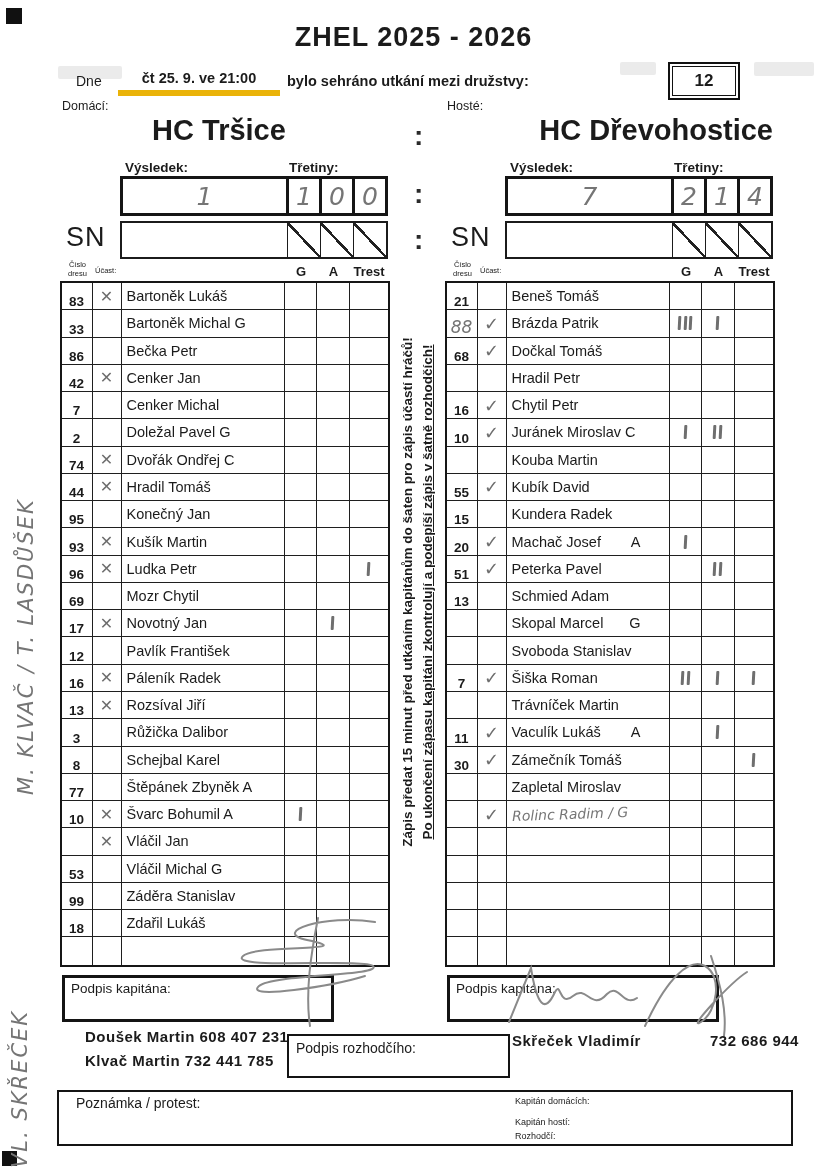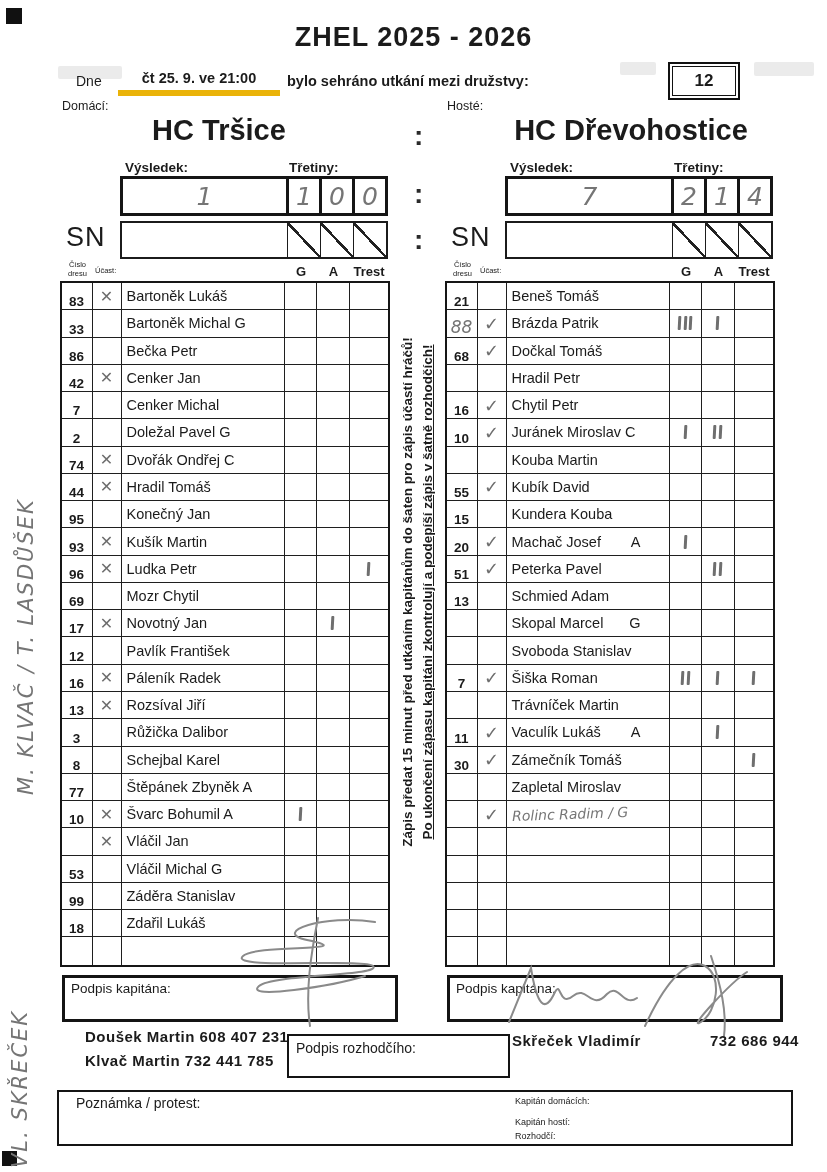--- a/index.html
+++ b/index.html
@@ -18,21 +18,21 @@
 
   .hdr-lbl { font-size:14px; font-weight:400; }
   .date-val { left:118px; top:70px; width:162px; text-align:center; font-size:14.5px; font-weight:700;
               border-bottom:6px solid #eab308; padding-bottom:4px; }
   .played { left:287px; top:73px; font-size:14.5px; font-weight:700; }
   .matchno-outer { left:668px; top:62px; width:72px; height:38px; border:2.5px solid #111; padding:2px; }
   .matchno-inner { width:100%; height:100%; border:1.2px solid #111; display:flex; align-items:center; justify-content:center;
                    font-size:17px; font-weight:700; }
 
   .team-name { top:114px; width:326px; text-align:center; font-size:29px; font-weight:700; }
-  .team-name.home { left:56px; } .team-name.away { left:468px; }
+  .team-name.home { left:56px; } .team-name.away { left:447px;text-align:right; }
 
   .sec-lbl { top:160px; font-size:13.5px; font-weight:700; }
 
   .score-box { top:176px; width:268px; height:40px; border:3.5px solid #151515; display:flex; background:#fff; }
   .score-box .main { flex:1; display:flex; align-items:center; justify-content:center; }
   .score-box .third { width:33px; border-left:3px solid #151515; display:flex; align-items:center; justify-content:center; }
   .score-digit { font-size:25px; font-weight:400; }
 
   .sn-lbl { top:222px; font-size:27px; font-weight:400; letter-spacing:1px; }
   .sn-box { top:221px; width:268px; height:38px; border:2px solid #1b1b1b; display:flex; background:#fff; }
@@ -67,21 +67,21 @@
 
   .vmid { left:398px; top:903px; width:622px; height:44px; transform:rotate(-90deg); transform-origin:top left;
           font-size:13.5px; font-weight:700; text-align:center; line-height:20px; }
   .vmid .u { text-decoration:underline; }
 
   .vmargin1 { left:14px; top:795px; width:360px; transform:rotate(-90deg); transform-origin:top left;
               font-size:21px; letter-spacing:2px; white-space:nowrap; }
   .vmargin2 { left:8px; top:1168px; width:220px; transform:rotate(-90deg); transform-origin:top left;
               font-size:21px; letter-spacing:2px; white-space:nowrap; }
 
-  .cap-box { top:975px; width:336px; height:47px; border:3px solid #141414; font-size:13.5px; padding:3px 6px; background:transparent; }
+  .cap-box { top:975px; width:272px; height:47px; border:3px solid #141414; font-size:13.5px; padding:3px 6px; background:transparent; }
   .ref-box { left:287px; top:1034px; width:223px; height:44px; border:2px solid #141414; font-size:14px; padding:4px 7px; }
   .contact { font-size:15px; font-weight:700; letter-spacing:.5px; }
   .note-box { left:57px; top:1090px; width:736px; height:56px; border:2px solid #141414; font-size:14px; padding:3px 17px; }
   .mini-lbl { font-size:9px; font-weight:400; }
   svg.sig { position:absolute; pointer-events:none; }
 </style>
 </head>
 <body>
 
 <div class="page">
@@ -542,21 +542,21 @@
         <span>Kubík David</span>
       </div>
       <div class="cell c-stat"></div>
       <div class="cell c-stat"></div>
       <div class="cell c-stat"></div>
       <div class="cell c-num">
         <span>15</span>
       </div>
       <div class="cell c-mark"></div>
       <div class="cell c-name">
-        <span>Kundera Kouba</span>
+        <span>Kundera Radek</span>
       </div>
       <div class="cell c-stat"></div>
       <div class="cell c-stat"></div>
       <div class="cell c-stat"></div>
       <div class="cell c-num">
         <span>20</span>
       </div>
       <div class="cell c-mark">
         <span class="hand markv">✓</span>
       </div>

